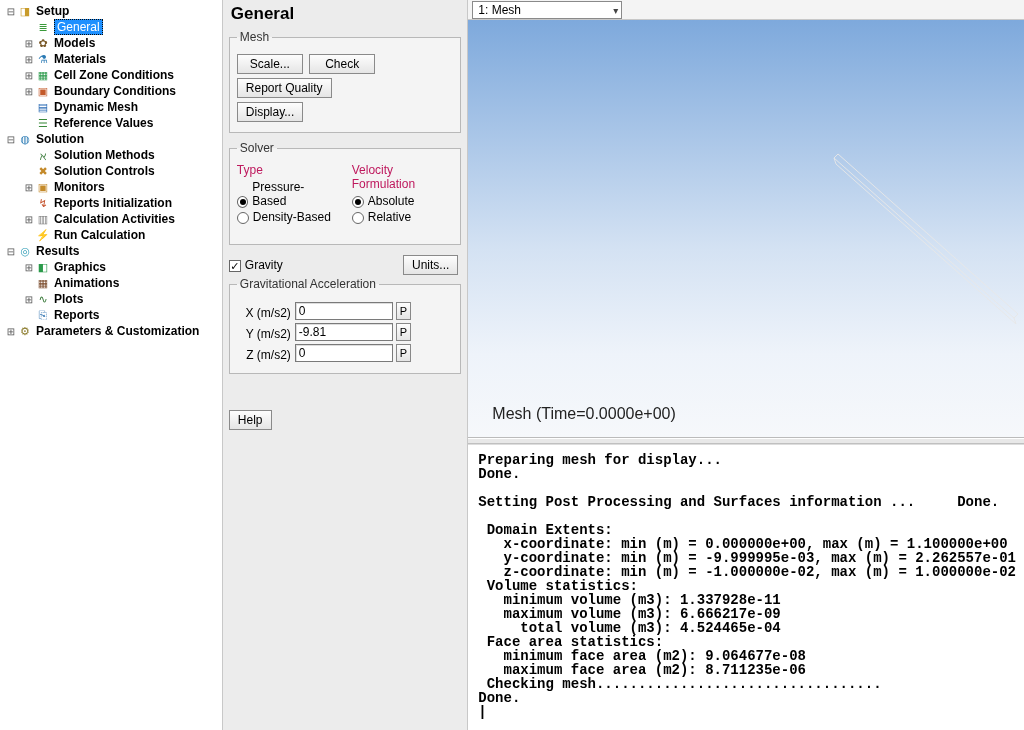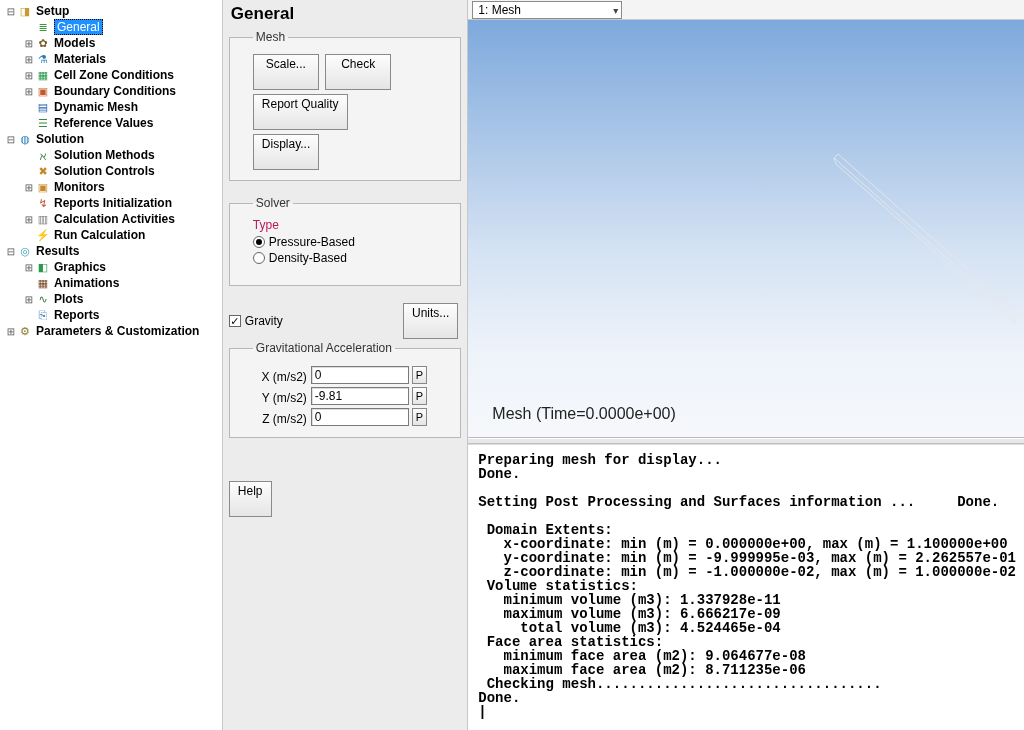--- a/index.html
+++ b/index.html
@@ -40,38 +40,38 @@
     border-right: 1px solid #c8c8c8;
     background: #f0f0f0;
     background: #ececec;
     padding: 4px 6px 0 6px;
     display:flex; flex-direction:column;
   }
   #mid h1 { font-family: "Trebuchet MS","Segoe UI",Arial; font-size: 17px; font-weight:bold; margin: 0 0 6px 2px; }
   fieldset.grp {
     border: 1px solid #b8b8b8;
     background: #f4f4f4;
-    margin: 0 0 15px 0;
-    padding: 8px 6px 8px 23px;
+    margin: 0 0 8px 0;
+    padding: 8px 6px 8px 7px;
   }
   fieldset.grp > legend { padding: 0 3px; color: #333; }
   .btn {
     display:inline-block;
     min-width: 66px;
-    height: 36px;
+    height: 20px;
     line-height: 18px;
     border: 1px solid #8a8a8a;
     background: linear-gradient(#fdfdfd,#e5e5e5);
     text-align:center;
     font-size: 12px;
     padding: 0 8px;
     margin: 2px 3px 2px 0;
     cursor: default;
   }
-  .row { display:flex; align-items:center; gap:4px; margin: 2px 0; }
+  .row { display:flex; align-items:flex-end; gap:4px; margin: 2px 0; }
   .radio { width:12px;height:12px;border:1px solid #666;border-radius:50%;display:inline-flex;align-items:center;justify-content:center;background:#fff;}
   .radio.ck::after { content:""; width:6px;height:6px;background:#000;border-radius:50%; }
   .cbx { width:12px;height:12px;border:1px solid #666;background:#fff;display:inline-flex;align-items:center;justify-content:center;font-size:10px;line-height:10px;}
   .cbx.ck::after { content:"✓"; color:#000; font-size:11px; }
   .subhdr { color:#be185d; margin-bottom:3px; }
   .gravrow { display:flex; align-items:flex-end; margin:3px 0; }
   .gravrow .gl { width:58px; text-align:right; padding-right:4px;}
   .gravrow input {
     width: 98px; height:18px; border:1px solid #7a7a7a; box-shadow: inset 1px 1px 0 #ddd;
     font-size:12px; padding: 0 3px; background:#fff;
@@ -266,20 +266,31 @@
         <div class="subhdr">Type</div>
         <div class="row">
           <span class="radio ck"></span>
           <span>Pressure-Based</span>
         </div>
         <div class="row">
           <span class="radio"></span>
           <span>Density-Based</span>
         </div>
       </div>
+      <div>
+        <div class="subhdr">Velocity Formulation</div>
+        <div class="row">
+          <span class="radio ck"></span>
+          <span>Absolute</span>
+        </div>
+        <div class="row">
+          <span class="radio"></span>
+          <span>Relative</span>
+        </div>
+      </div>
     </div>
     <div style="height:10px"></div>
   </fieldset>
 
   <div class="unitsrow">
     <div class="row">
       <span class="cbx ck"></span>
       <span>Gravity</span>
     </div>
     <span class="btn" style="min-width:54px">Units...</span>

